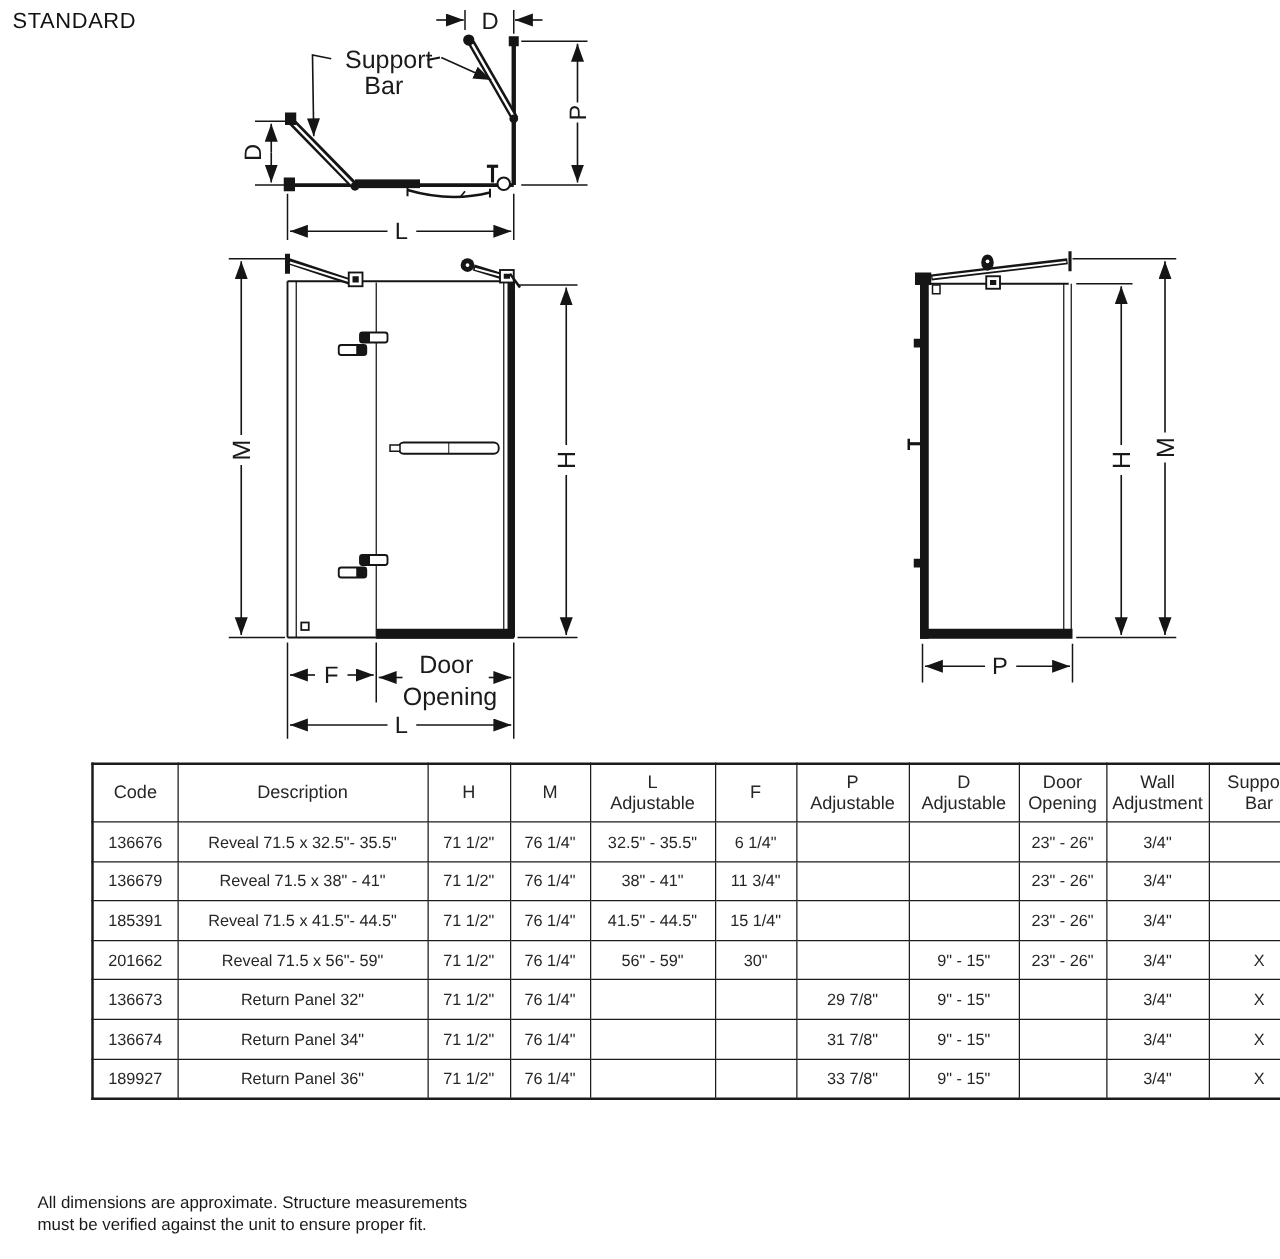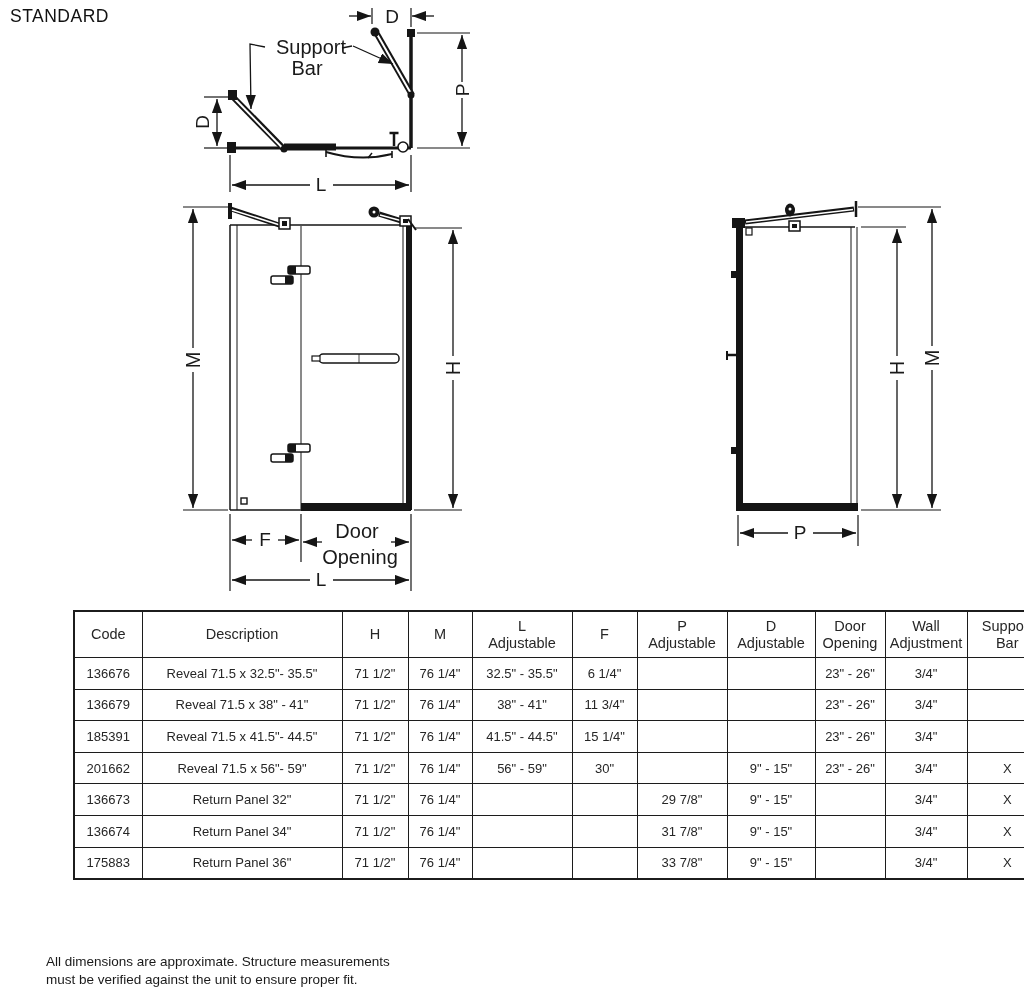--- a/index.html
+++ b/index.html
@@ -8,21 +8,21 @@
   .doc-title{position:absolute;left:10px;top:6px;font-size:17.5px;letter-spacing:.5px;color:#111;}
   .drawing{position:absolute;left:0;top:0;}
   .spec-table{position:absolute;left:33px;top:610px;table-layout:fixed;width:976px;
               border-collapse:collapse;border:2px solid #1c1c1c;margin-left:40px;}
   .spec-table th,.spec-table td{border:1px solid #1c1c1c;text-align:center;padding:0 2px;
               color:#262626;font-weight:400;overflow:hidden;}
   .spec-table th{height:45px;font-size:14.5px;line-height:1.12;white-space:pre-line;vertical-align:middle;}
   .spec-table td{height:30.6px;font-size:13px;vertical-align:middle;}
   .c0{width:68px}.c1{width:200px}.c2{width:66px}.c3{width:64px}.c4{width:100px}.c5{width:65px}
   .c6{width:90px}.c7{width:88px}.c8{width:70px}.c9{width:82px}.c10{width:81px}
-  .footnote{position:absolute;left:30px;top:953px;font-size:13.5px;line-height:1.3;color:#1a1a1a;margin-left:16px;}
+  .footnote{position:absolute;left:30px;top:953px;font-size:13.5px;line-height:1.3;color:#1a1a1a;}
   svg text{font-family:"Liberation Sans", sans-serif;fill:#1a1a1a;}
 </style>
 </head>
 <body>
 
 <div class="page">
 
   <div class="doc-title">STANDARD</div>
 
   <svg class="drawing" width="1024" height="600" viewBox="0 0 1024 600" fill="none" stroke="#151515" stroke-width="1.3">
@@ -347,21 +347,21 @@
           <td>76 1/4"</td>
           <td></td>
           <td></td>
           <td>31 7/8"</td>
           <td>9" - 15"</td>
           <td></td>
           <td>3/4"</td>
           <td>X</td>
         </tr>
         <tr>
-          <td>175883</td>
+          <td>189927</td>
           <td>Return Panel 36"</td>
           <td>71 1/2"</td>
           <td>76 1/4"</td>
           <td></td>
           <td></td>
           <td>33 7/8"</td>
           <td>9" - 15"</td>
           <td></td>
           <td>3/4"</td>
           <td>X</td>

